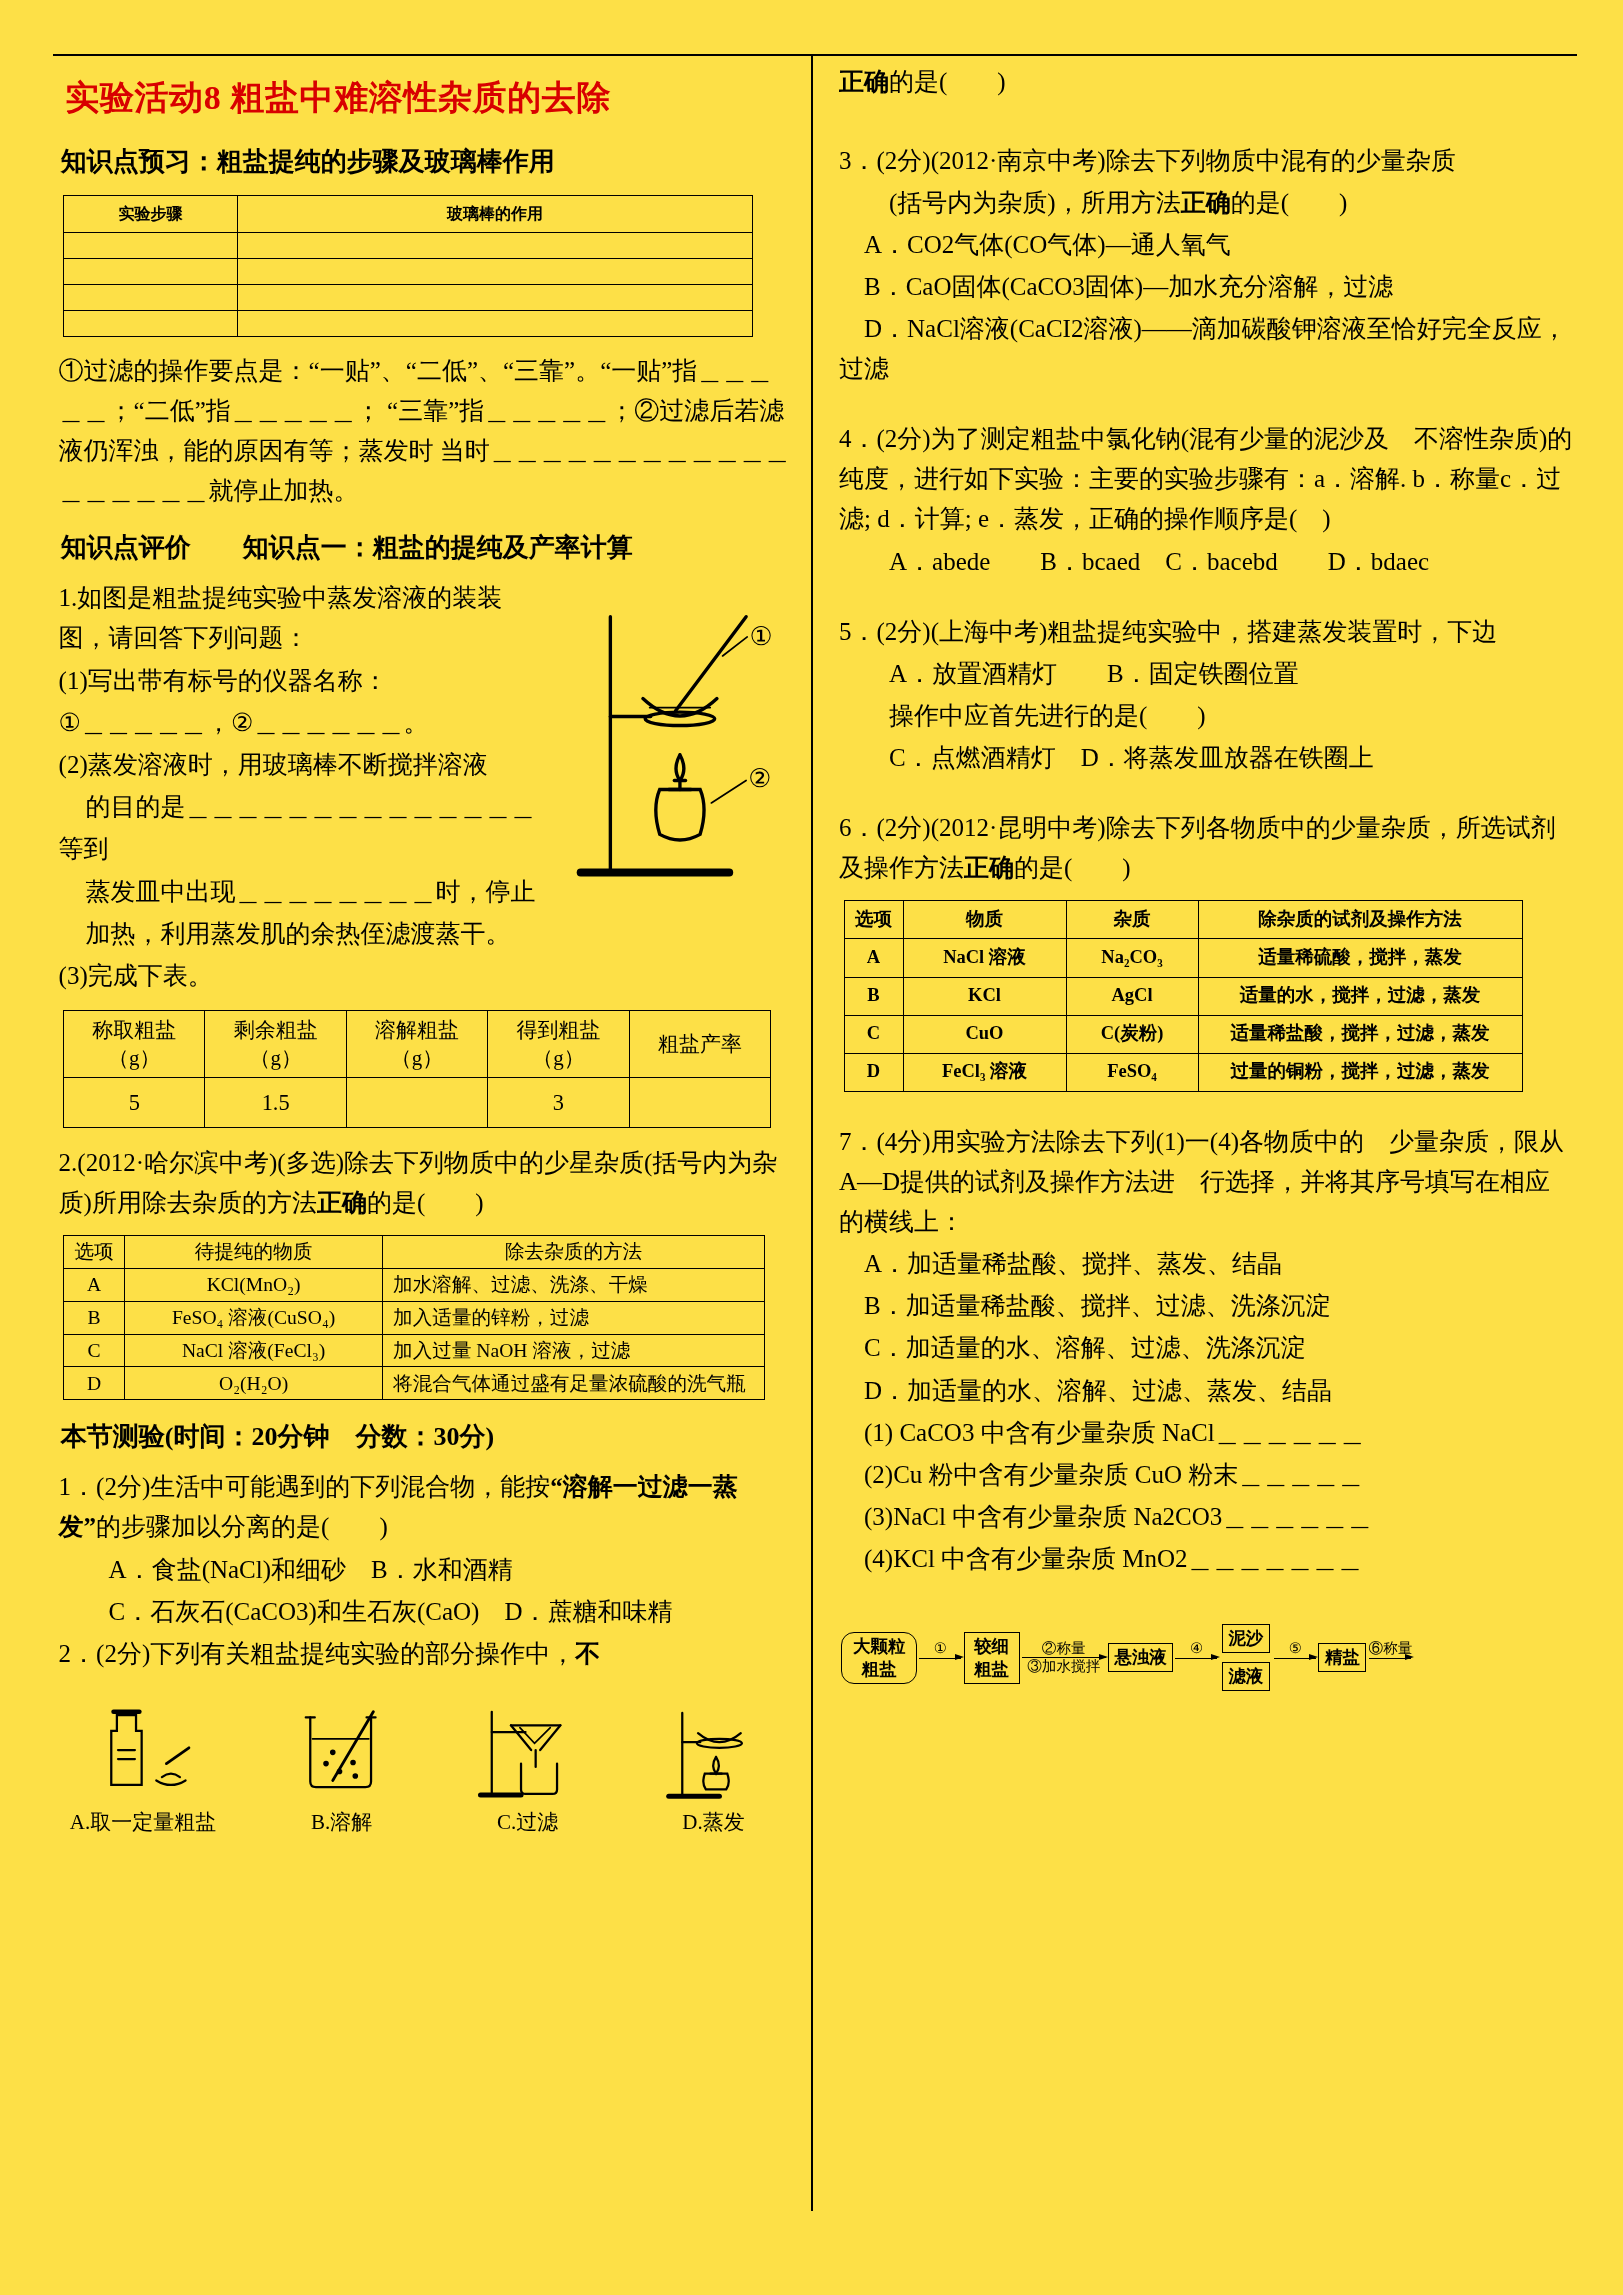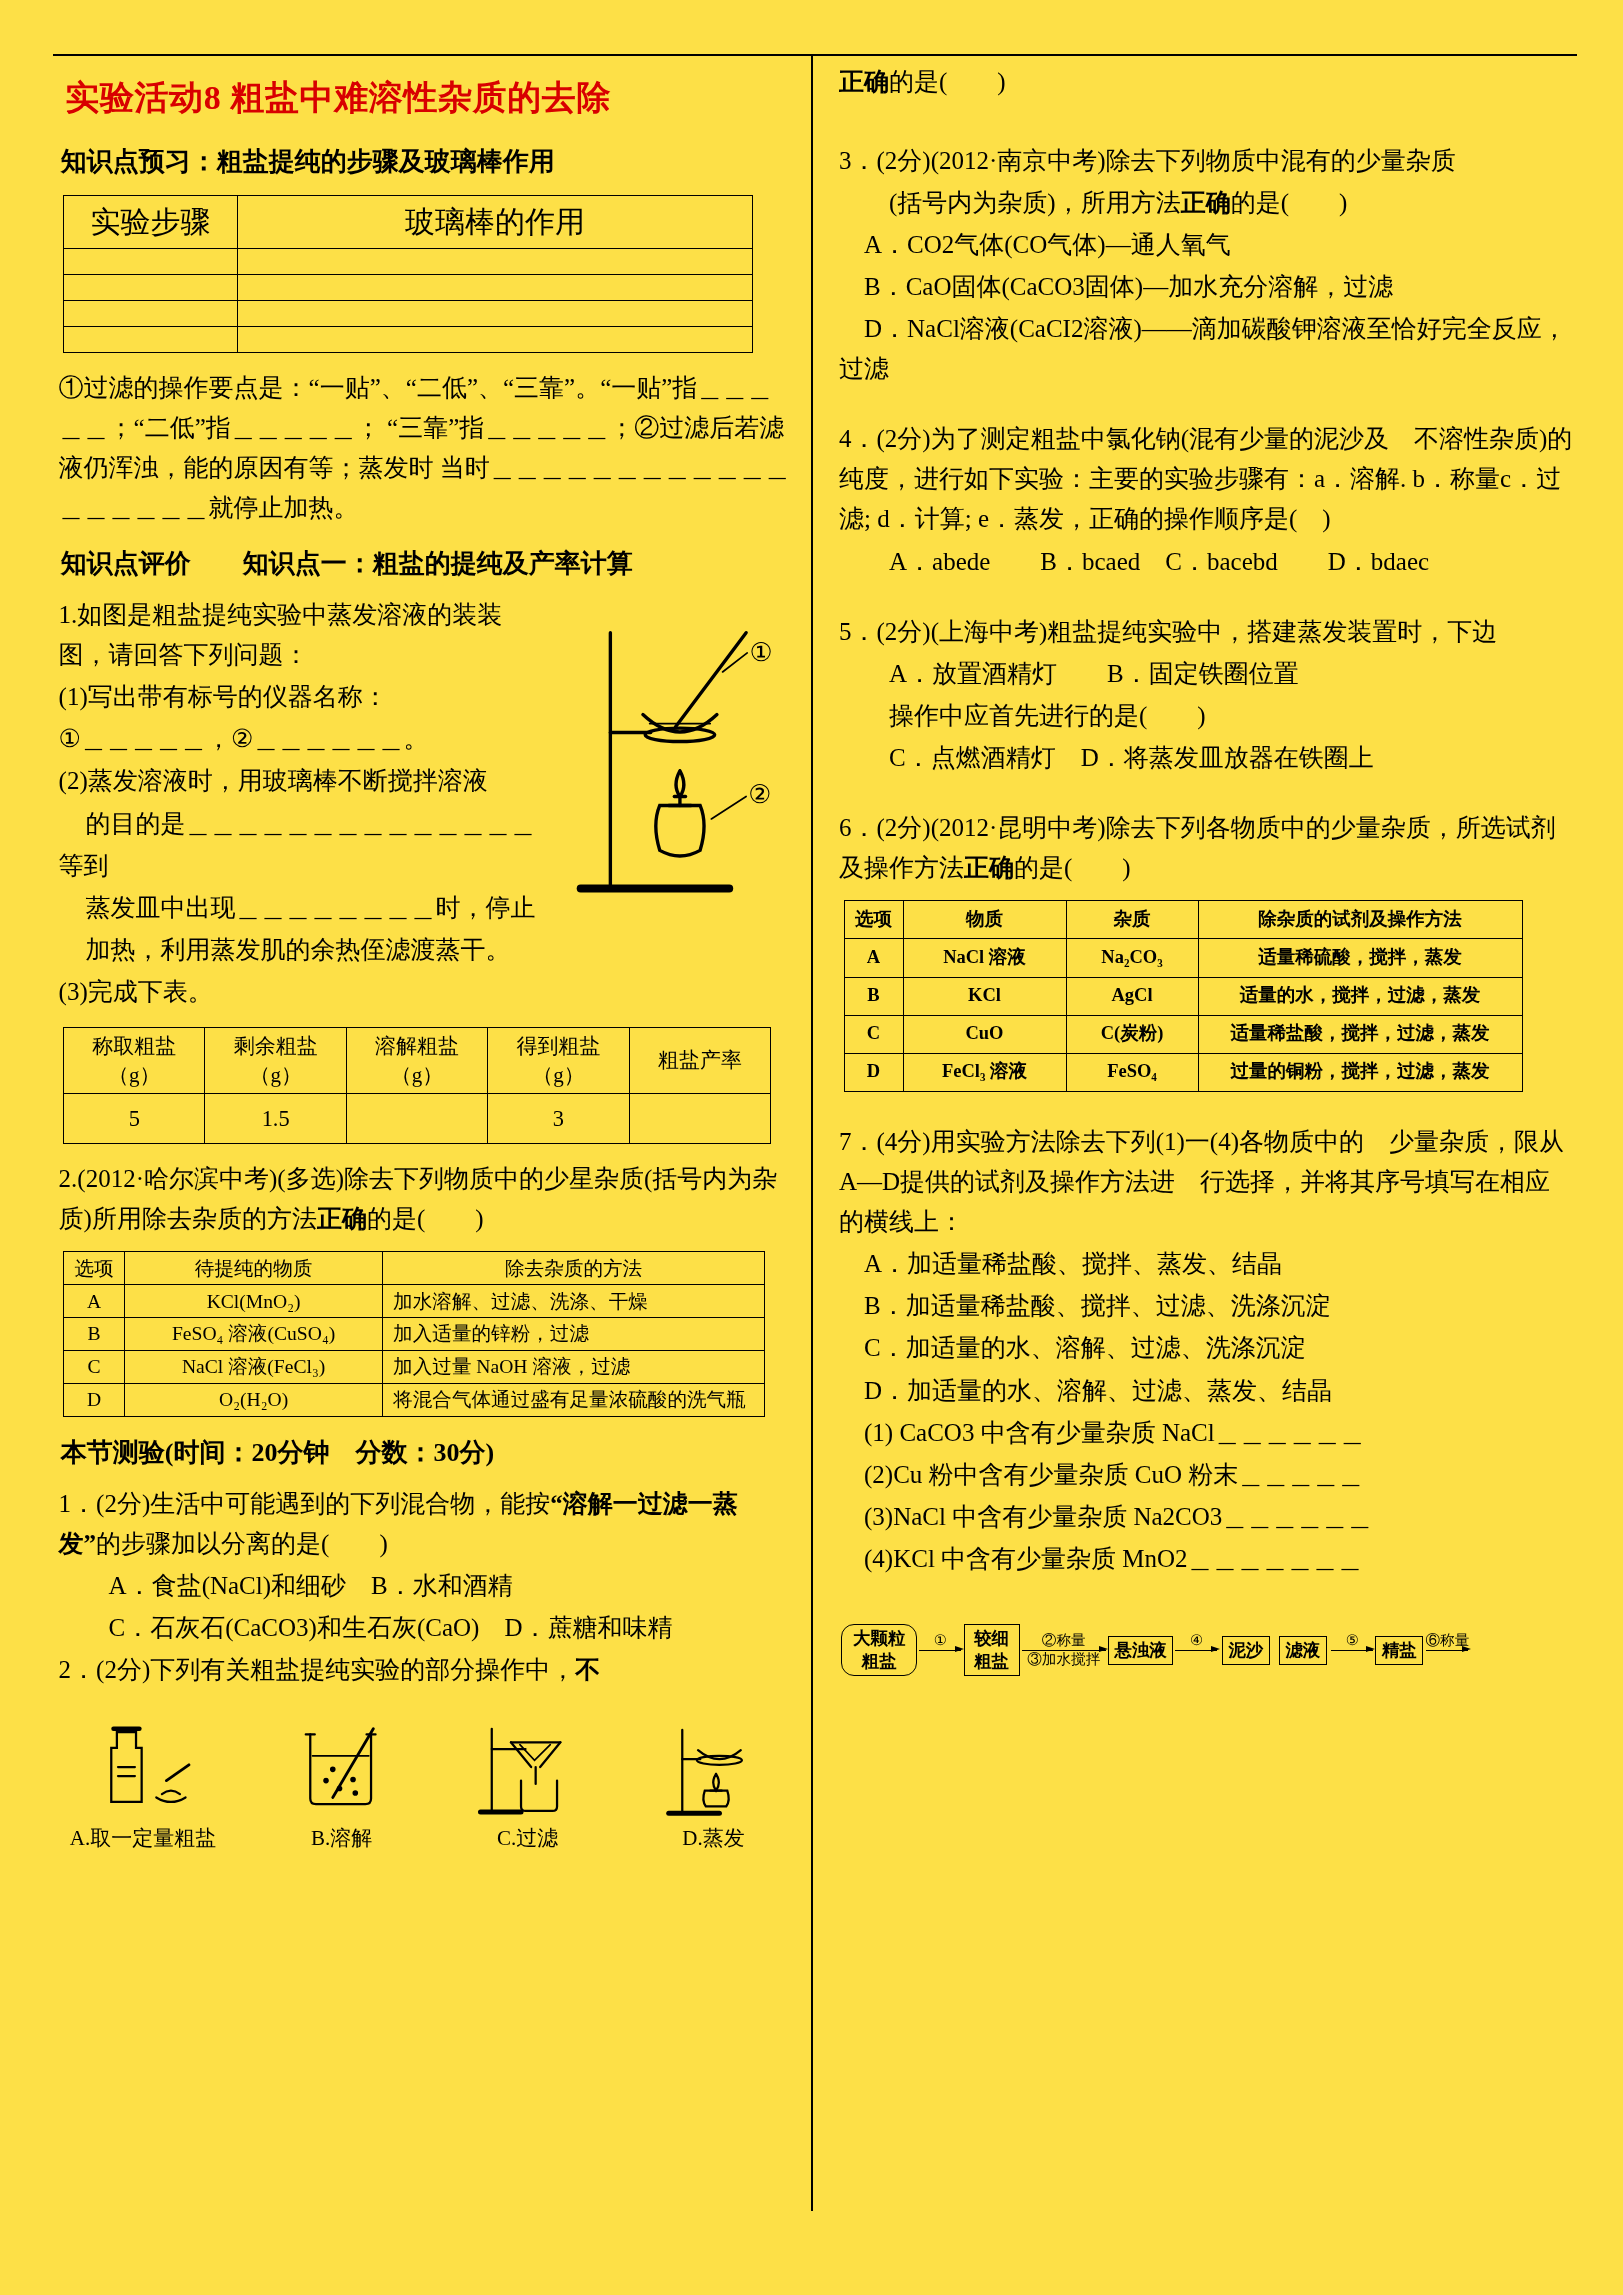--- a/index.html
+++ b/index.html
@@ -21,21 +21,21 @@
   p      { margin:2.2px 0; }
   .ind   { padding-left:27px; }
   b      { font-weight:bold; }
   .q     { margin-bottom:30px; }
   .qtight{ margin-bottom:0; }
 
   table.t { border-collapse:collapse; margin:12.3px 0 14.6px 4.5px; }
   .t th,.t td { border:1.7px solid #000; text-align:center; vertical-align:middle; padding:2.2px 6.7px; }
 
   .steps { width:690px; }
-  .steps th { height:37px; font-weight:normal; font-size:30px; }
+  .steps th { height:37px; font-weight:bold; font-size:16px; }
   .steps td { height:26px; }
   .steps .c1 { width:174px; }
 
   .yield { width:708px; font-size:21px; }
   .yield th { font-weight:normal; padding:4.5px 2.2px; line-height:1.35; }
   .yield td { height:50px; font-size:22.4px; }
 
   .methods { width:702px; font-size:19.6px; line-height:1.4; }
   .methods th { font-weight:normal; height:33px; }
   .methods td { height:31px; }
@@ -63,21 +63,21 @@
   
   .flow { display:flex; align-items:center; margin-top:45px; margin-left:2.2px; }
   .fbox { border:1.7px solid #000; padding:2.2px 5.6px; text-align:center; line-height:1.3; font-size:17.4px; font-weight:bold; }
   .fbox.narrow { width:76px;border-radius:13px; }
   .fbox.narrow2 { width:56px; }
   .farrow { display:flex; flex-direction:column; align-items:center; margin:0 2.2px; }
   .farrow .lab { font-size:14.6px; white-space:nowrap; line-height:1.2; min-height:17px; }
   .shaft { position:relative; width:42px; height:0; border-top:1.7px solid #000; }
   .shaft::after { content:""; position:absolute; right:-2.2px; top:-4.5px;
     border-left:9px solid #000; border-top:3.4px solid transparent; border-bottom:3.4px solid transparent; }
-  .fork { display:flex; flex-direction:row; gap:9px; margin:0 2.2px; }
+  .fork { display:flex; flex-direction:column; gap:9px; margin:0 2.2px; }
 </style>
 </head>
 <body>
 
 <div class="page">
   <div class="content">
 
     <div class="col-left">
 
       <h1 class="title">实验活动8 粗盐中难溶性杂质的去除</h1>

